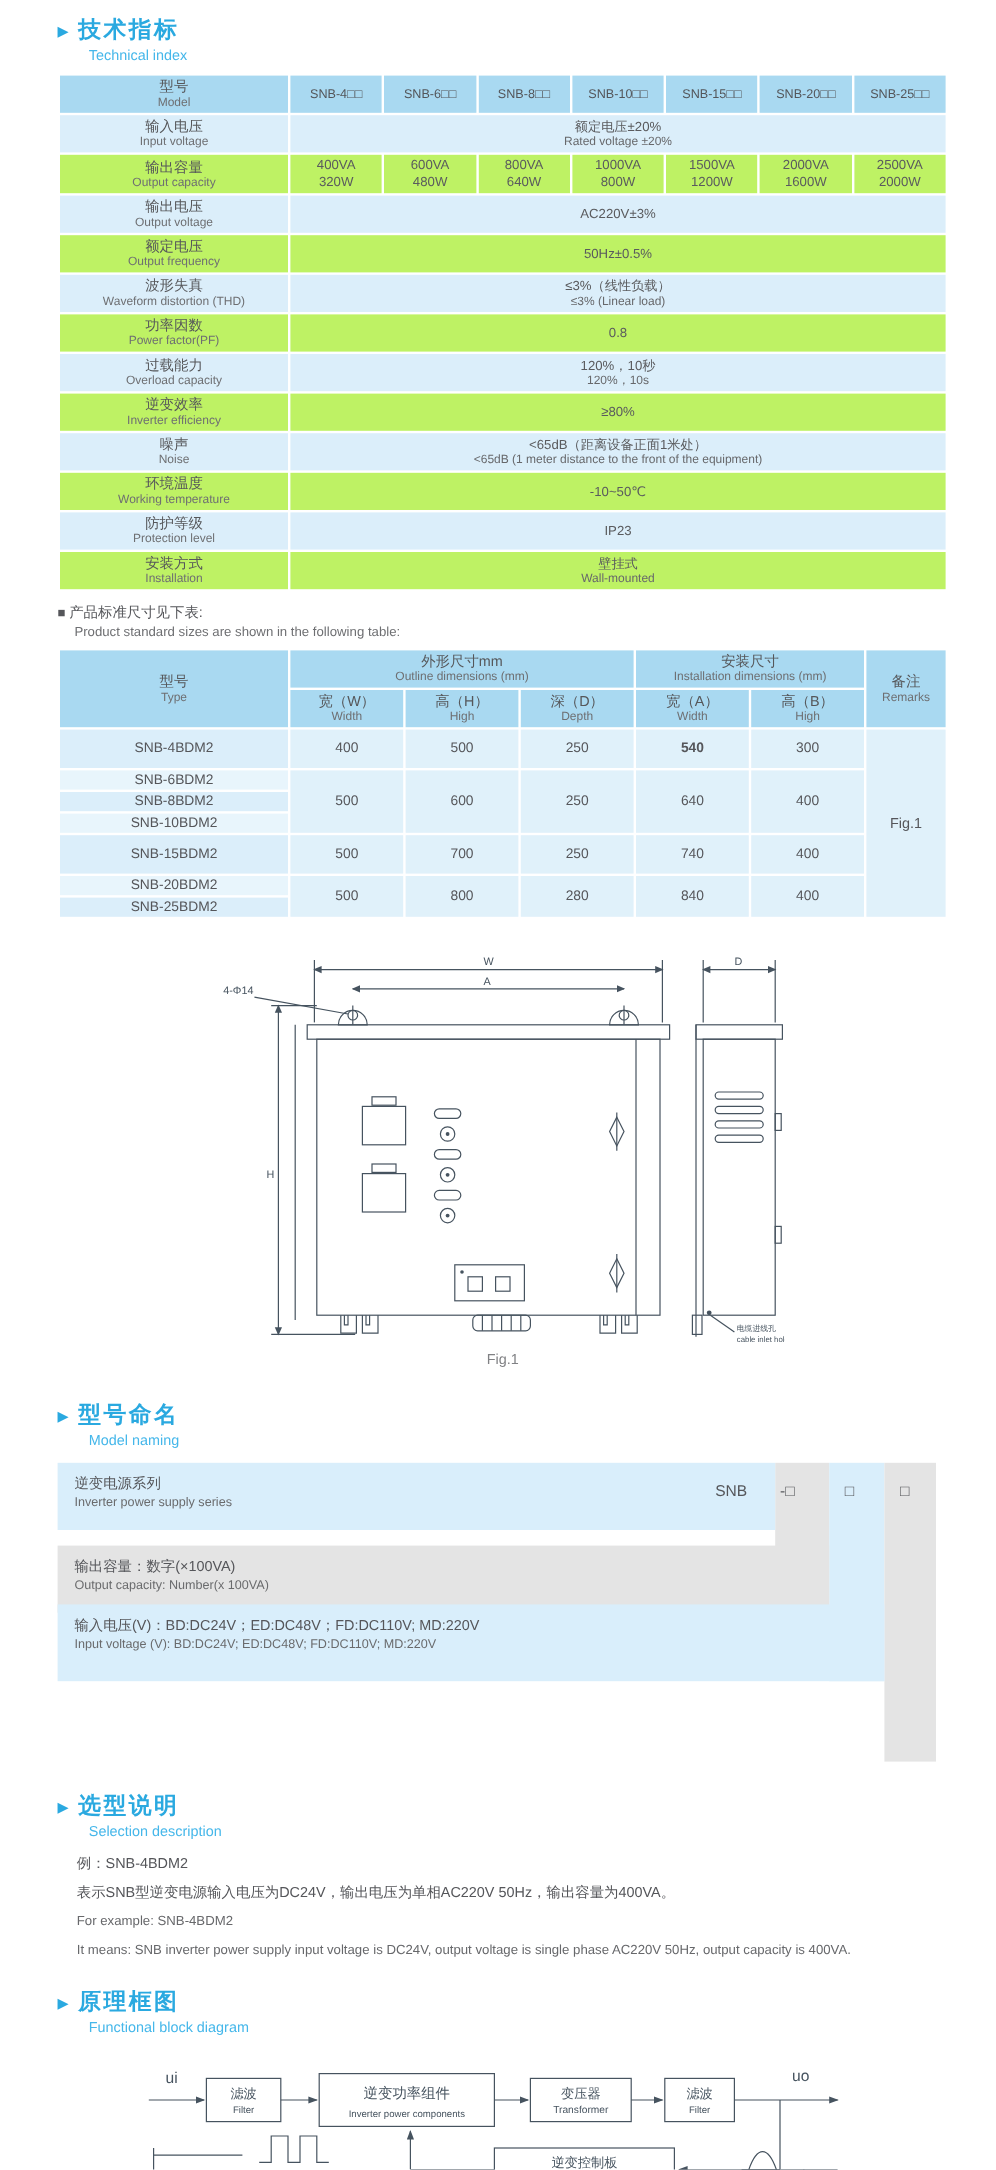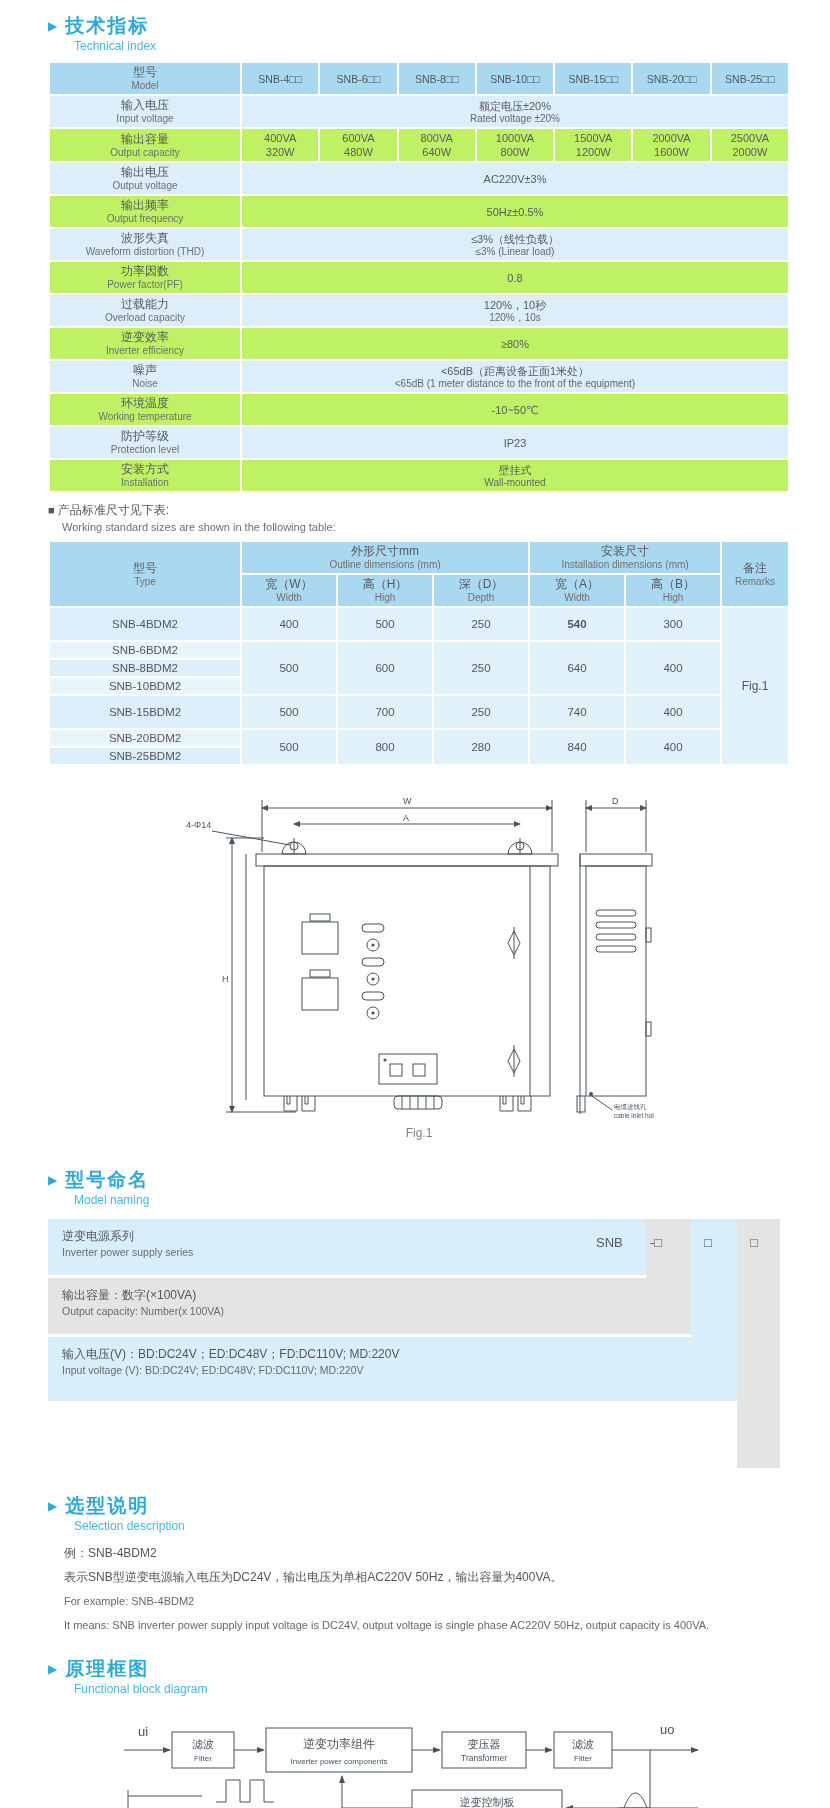--- a/index.html
+++ b/index.html
@@ -150,21 +150,21 @@
           <td>
             <div class="zh">输出电压</div>
             <div class="en">Output voltage</div>
           </td>
           <td colspan="7">
             <span class="v1">AC220V±3%</span>
           </td>
         </tr>
         <tr class="b">
           <td>
-            <div class="zh">输出频率</div>
+            <div class="zh">额定电压</div>
             <div class="en">Output frequency</div>
           </td>
           <td colspan="7">
             <span class="v1">50Hz±0.5%</span>
           </td>
         </tr>
         <tr class="a">
           <td>
             <div class="zh">波形失真</div>
             <div class="en">Waveform distortion (THD)</div>
@@ -238,21 +238,21 @@
           <td colspan="7">
             <span class="v1">壁挂式</span>
             <span class="v2">Wall-mounted</span>
           </td>
         </tr>
       </tbody>
     </table>
 
   <div class="note">
     <div class="note-zh"><span class="sq">■</span><span>产品标准尺寸见下表:</span></div>
-    <div class="note-en">Working standard sizes are shown in the following table:</div>
+    <div class="note-en">Product standard sizes are shown in the following table:</div>
   </div>
 
   <table id="size-table" class="size">
       <colgroup>
         <col style="width:190px">
         <col style="width:94px">
         <col style="width:94px">
         <col style="width:94px">
         <col style="width:94px">
         <col style="width:94px">
@@ -449,21 +449,21 @@
   <div class="sec-sub">Model naming</div>
 
   <div class="naming-wrap">
     <div class="ncol bg-gray" style="left:598px;top:0;width:45px;height:115px;"></div>
     <div class="ncol bg-blue" style="left:643px;top:0;width:46px;height:182px;"></div>
     <div class="ncol bg-gray" style="left:689px;top:0;width:43px;height:249px;"></div>
     <div class="nband bg-blue" style="left:0;top:0;width:598px;height:56px;">
       <div class="zh">逆变电源系列</div>
       <div class="en">Inverter power supply series</div>
     </div>
-    <div class="nband bg-gray" style="left:0;top:59px;width:643px;height:56px;">
+    <div class="nband bg-gray" style="left:0;top:69px;width:643px;height:56px;">
       <div class="zh">输出容量：数字(×100VA)</div>
       <div class="en">Output capacity: Number(x 100VA)</div>
     </div>
     <div class="nband bg-blue" style="left:0;top:118px;width:689px;height:64px;">
       <div class="zh">输入电压(V)：BD:DC24V；ED:DC48V；FD:DC110V; MD:220V</div>
       <div class="en">Input voltage (V): BD:DC24V; ED:DC48V; FD:DC110V; MD:220V</div>
     </div>
     <span class="code-part" style="left:548px;">SNB</span>
     <span class="code-part" style="left:602px;">-□</span>
     <span class="code-part" style="left:656px;">□</span>

